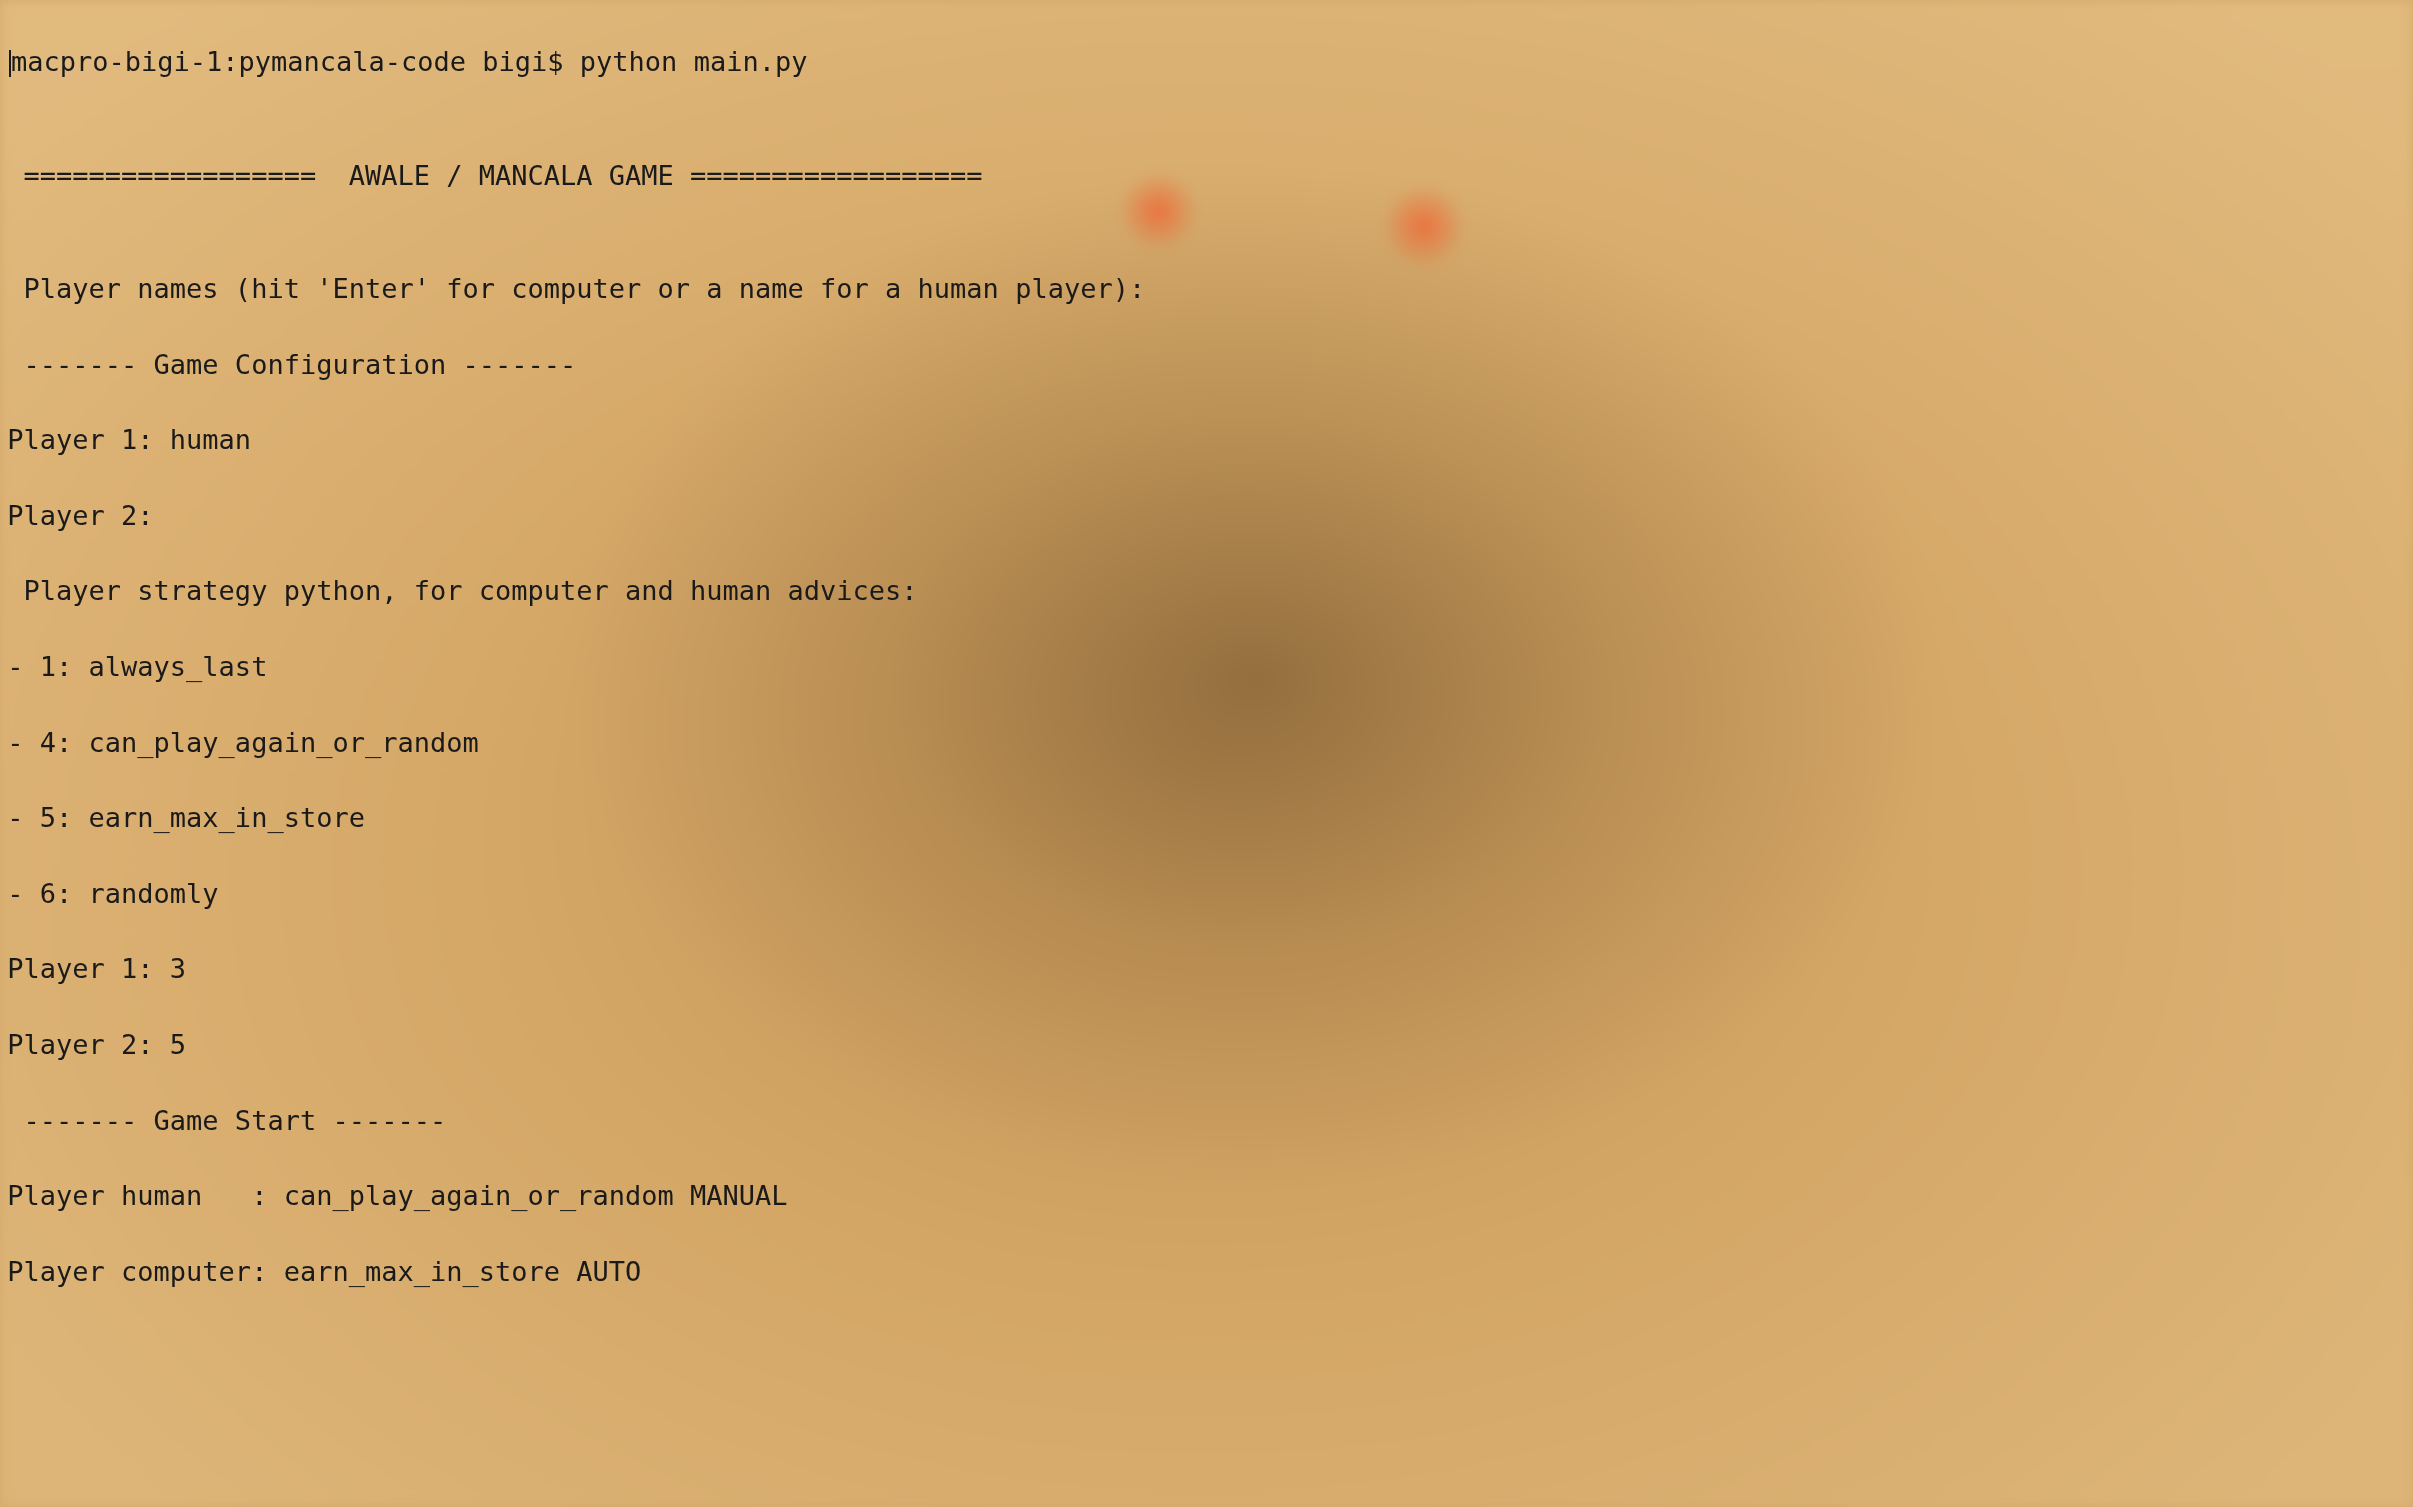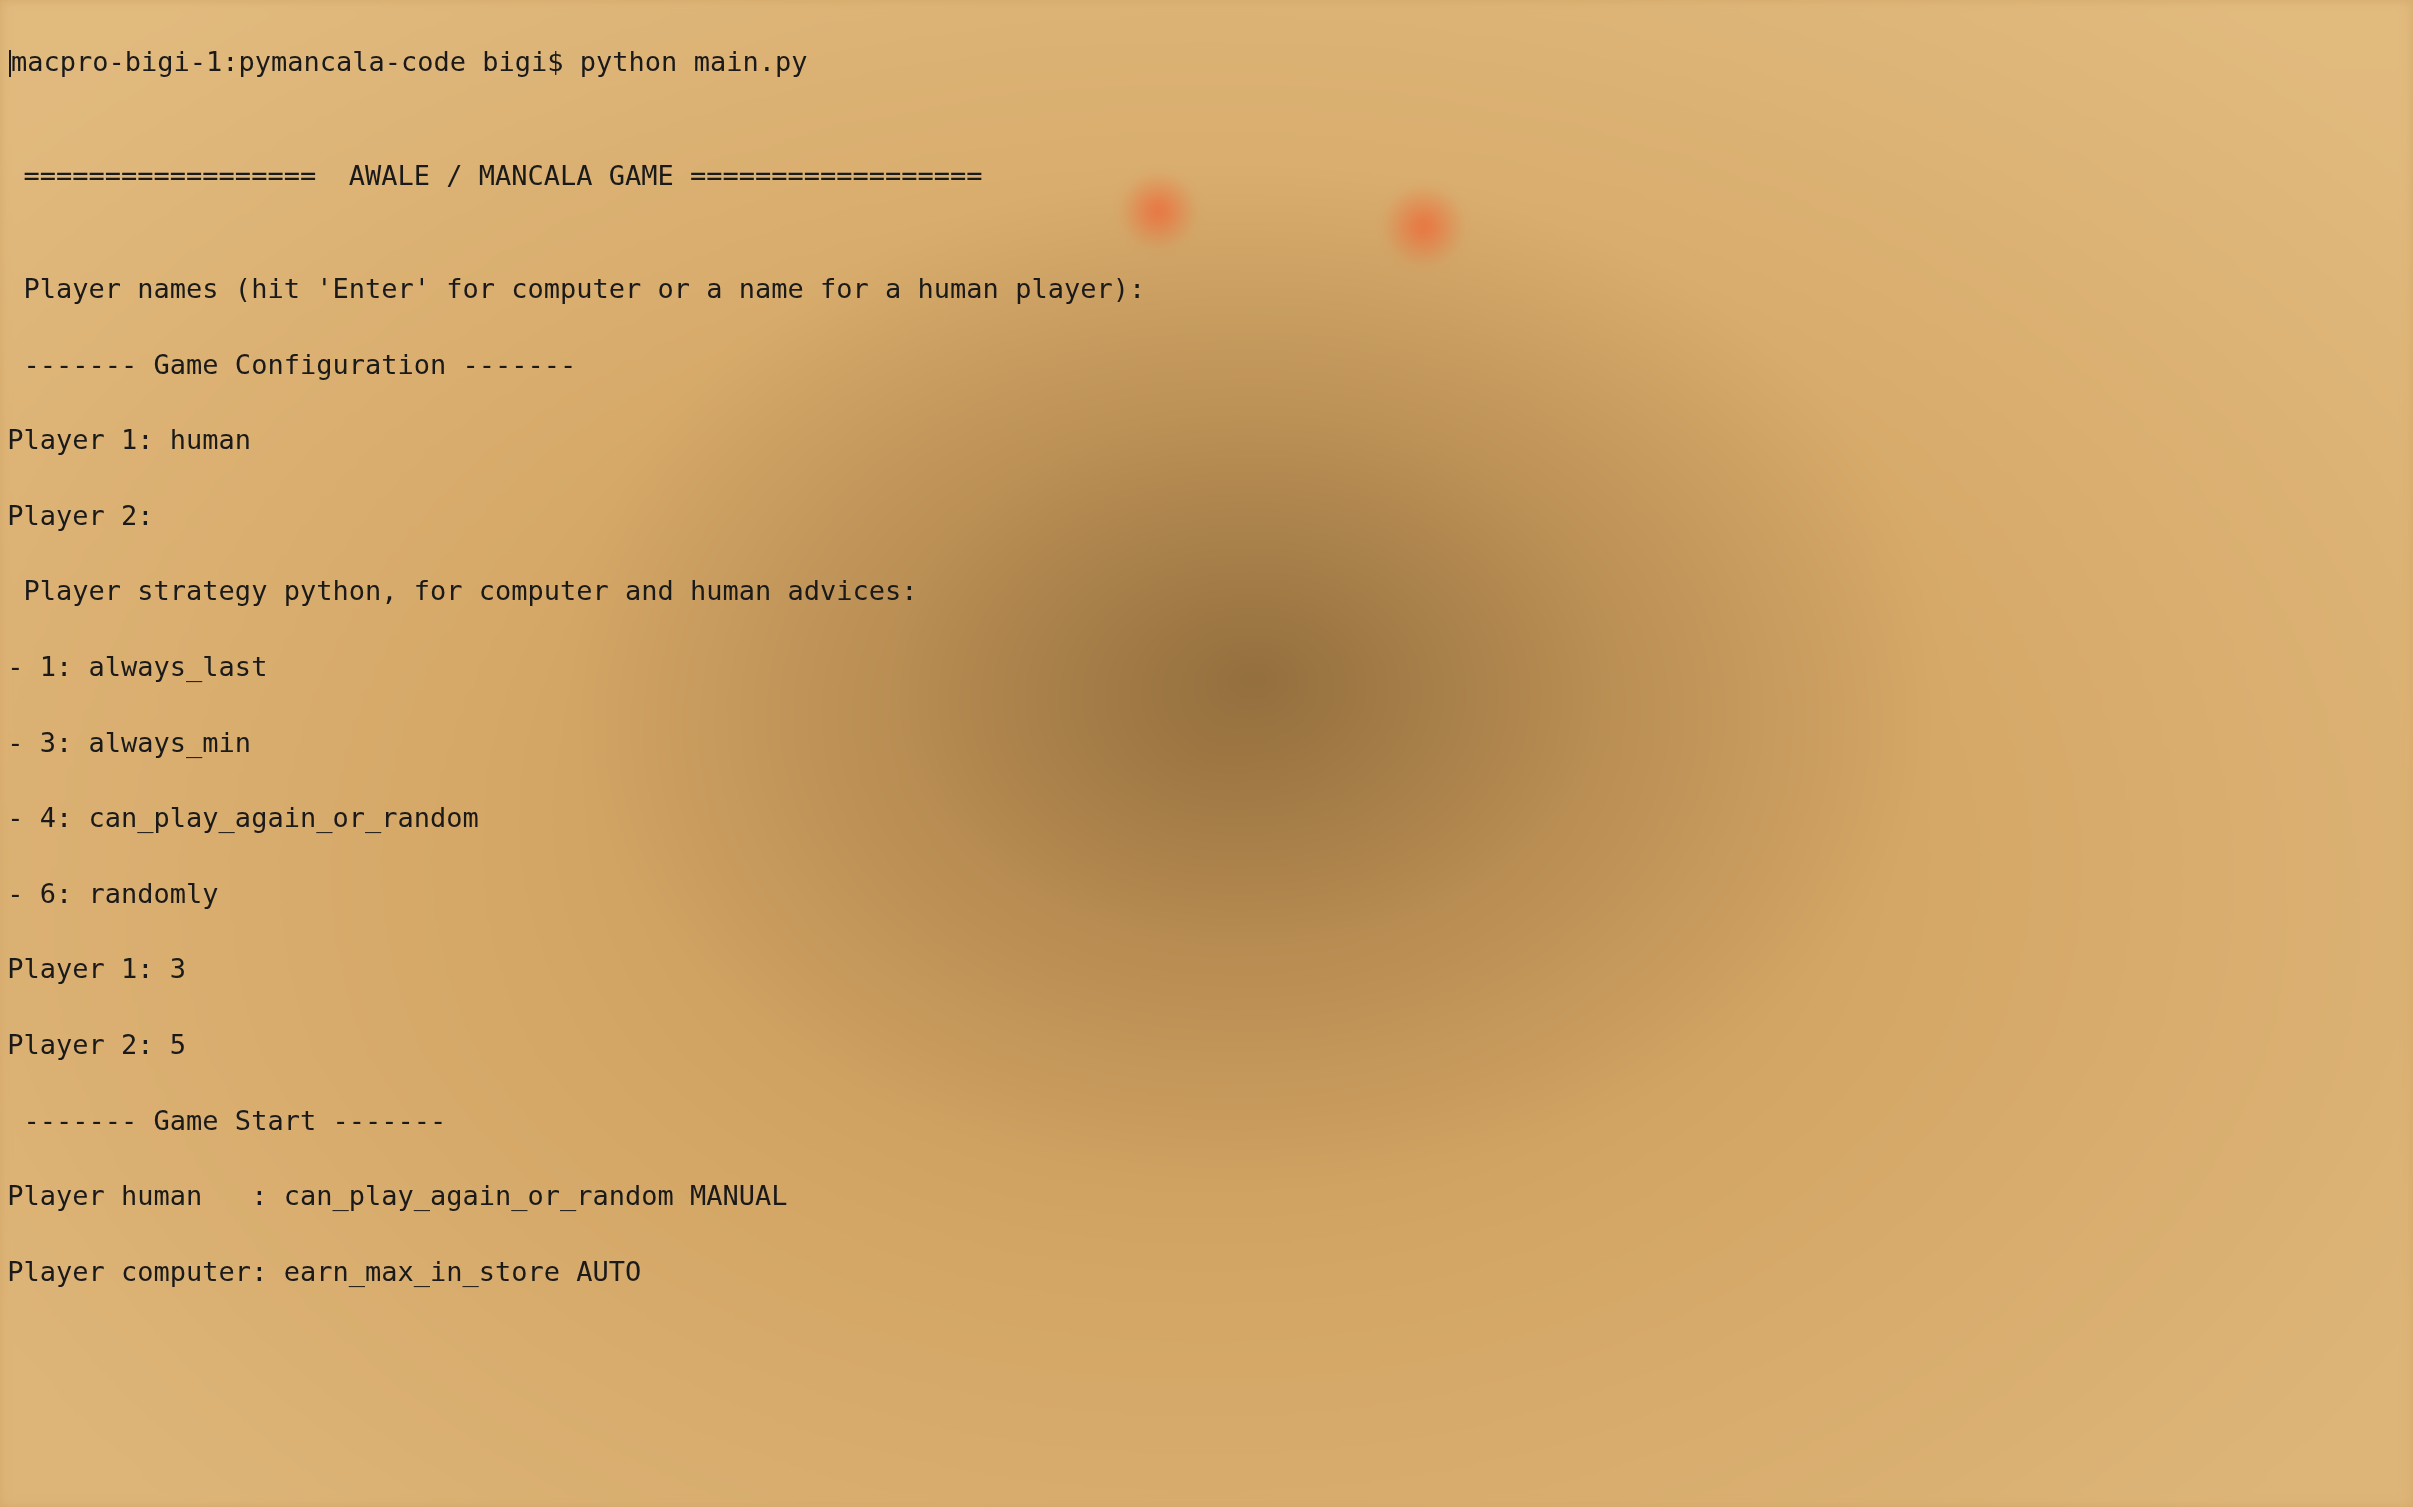--- a/index.html
+++ b/index.html
@@ -63,22 +63,22 @@
 <span class="line"><span class="cursor"></span><span>macpro-bigi-1:pymancala-code bigi$ </span><span>python main.py</span></span>
 <span class="line"></span>
 <span class="line"> ==================  AWALE / MANCALA GAME ==================</span>
 <span class="line"></span>
 <span class="line"> Player names (hit 'Enter' for computer or a name for a human player):</span>
 <span class="line"> ------- Game Configuration -------</span>
 <span class="line">Player 1: human</span>
 <span class="line">Player 2: </span>
 <span class="line"> Player strategy python, for computer and human advices:</span>
 <span class="line">- 1: always_last</span>
-<span class="line">- 3: always_min</span>
 <span class="line">- 4: can_play_again_or_random</span>
+<span class="line">- 5: earn_max_in_store</span>
 <span class="line">- 6: randomly</span>
 <span class="line">Player 1: 3</span>
 <span class="line">Player 2: 5</span>
 <span class="line"> ------- Game Start -------</span>
 <span class="line">Player human   : can_play_again_or_random MANUAL</span>
 <span class="line">Player computer: earn_max_in_store AUTO</span>
 <span class="line"></span>
 
 
 

